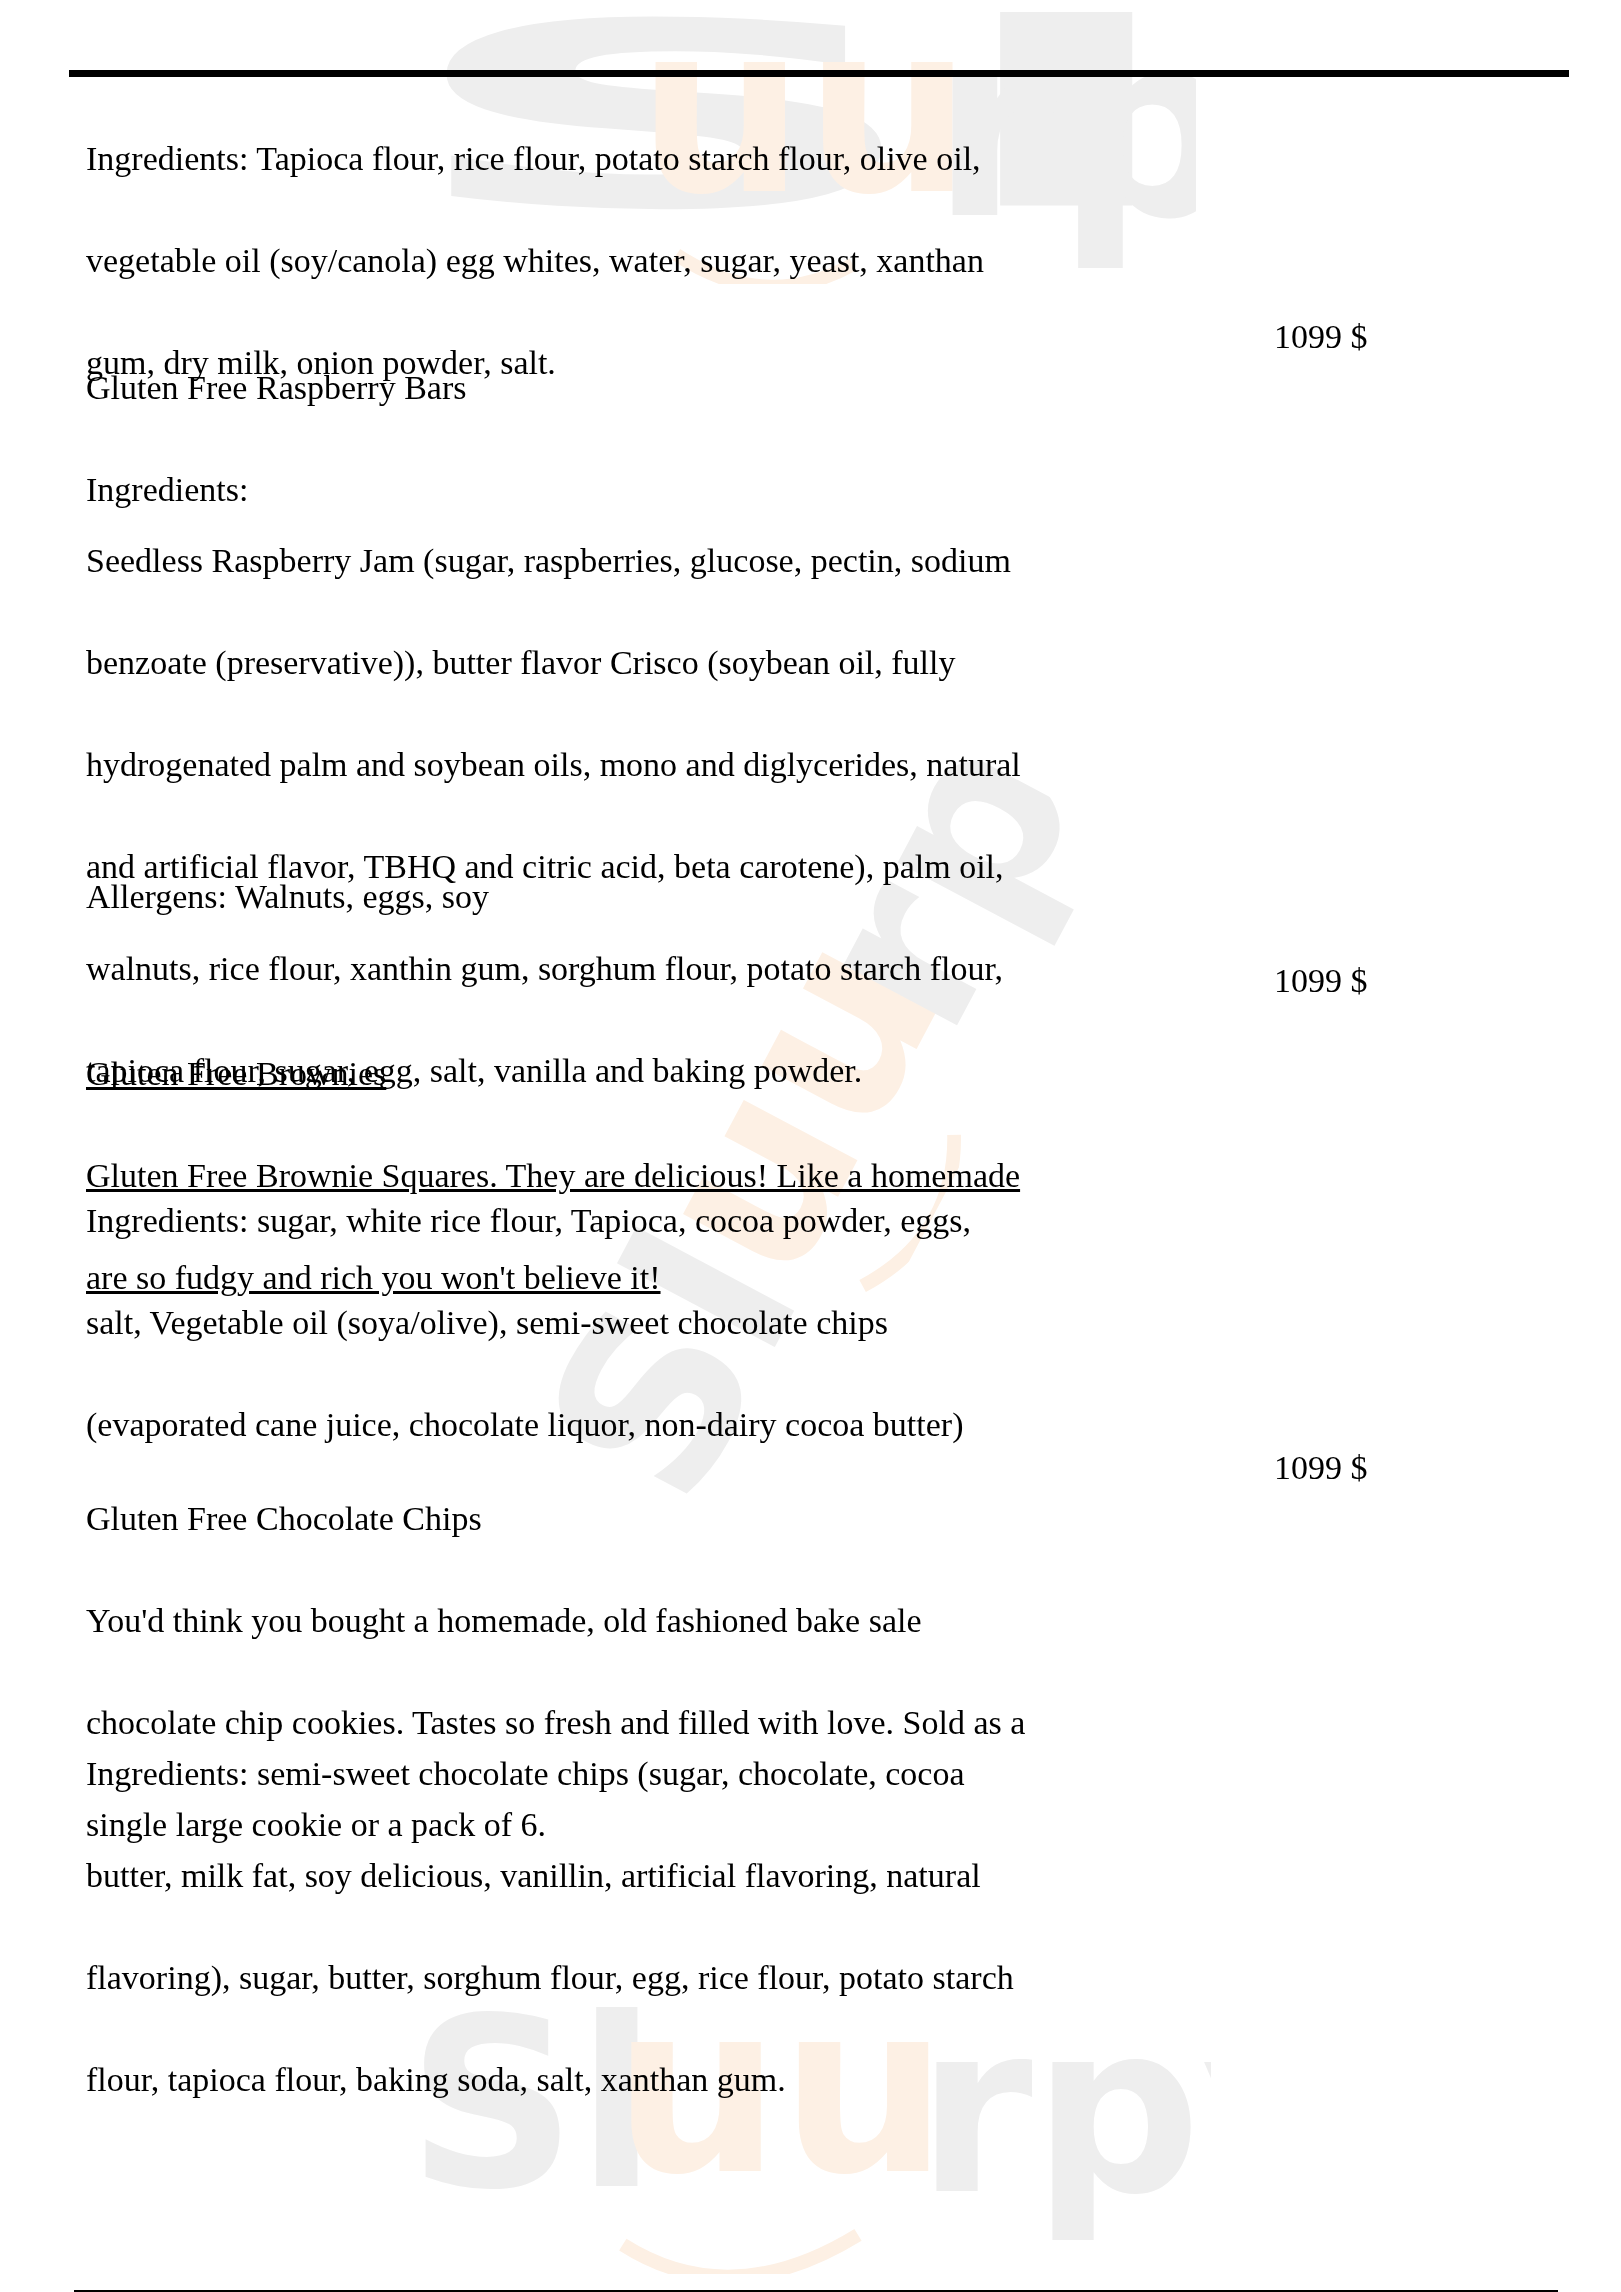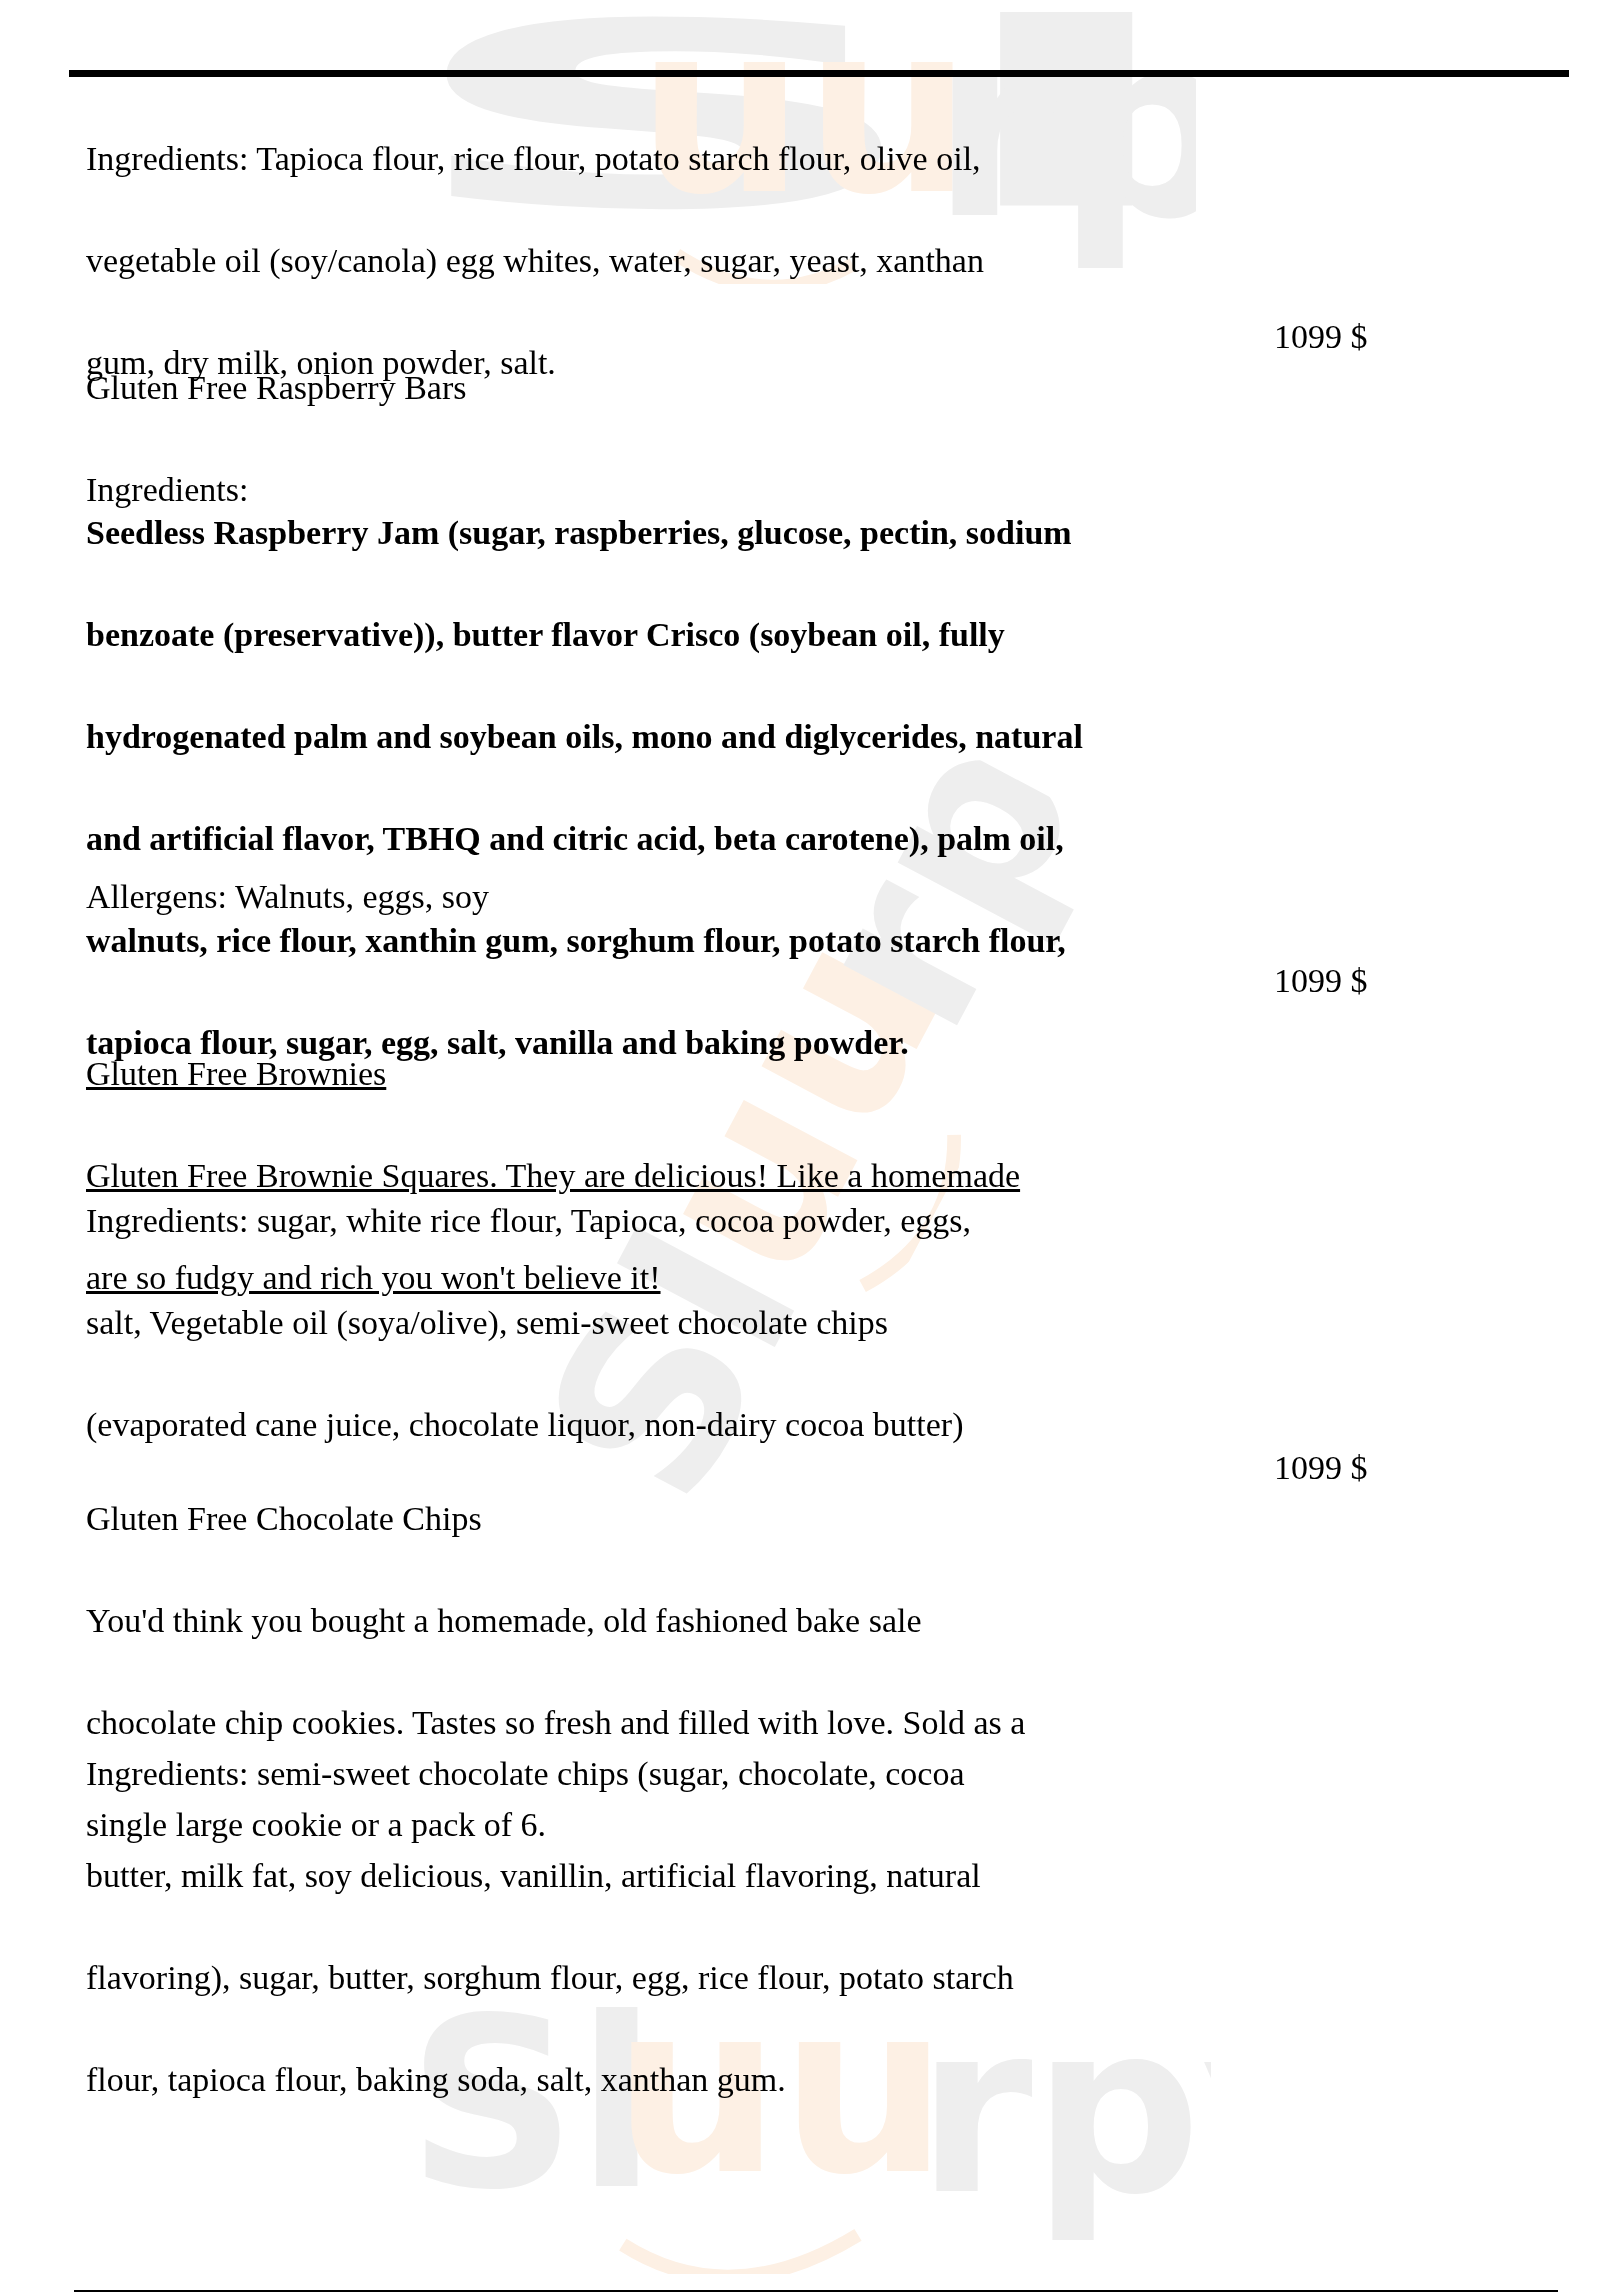--- a/index.html
+++ b/index.html
@@ -123,21 +123,21 @@
     <div class="block" style="top:82px;">
       <div>Ingredients: Tapioca flour, rice flour, potato starch flour, olive oil,</div>
       <div>vegetable oil (soy/canola) egg whites, water, sugar, yeast, xanthan</div>
       <div>gum, dry milk, onion powder, salt.</div>
     </div>
 
     <div class="block" style="top:311px;">
       <div>Gluten Free Raspberry Bars</div>
       <div>Ingredients:</div>
     </div>
-    <div class="block" style="top:456px;font-weight:bold;">
+    <div class="block" style="top:484px;">
       <div>Seedless Raspberry Jam (sugar, raspberries, glucose, pectin, sodium</div>
       <div>benzoate (preservative)), butter flavor Crisco (soybean oil, fully</div>
       <div>hydrogenated palm and soybean oils, mono and diglycerides, natural</div>
       <div>and artificial flavor, TBHQ and citric acid, beta carotene), palm oil,</div>
       <div>walnuts, rice flour, xanthin gum, sorghum flour, potato starch flour,</div>
       <div>tapioca flour, sugar, egg, salt, vanilla and baking powder.</div>
     </div>
     <div class="block" style="top:820px;">
       <div>Allergens: Walnuts, eggs, soy</div>
     </div>

